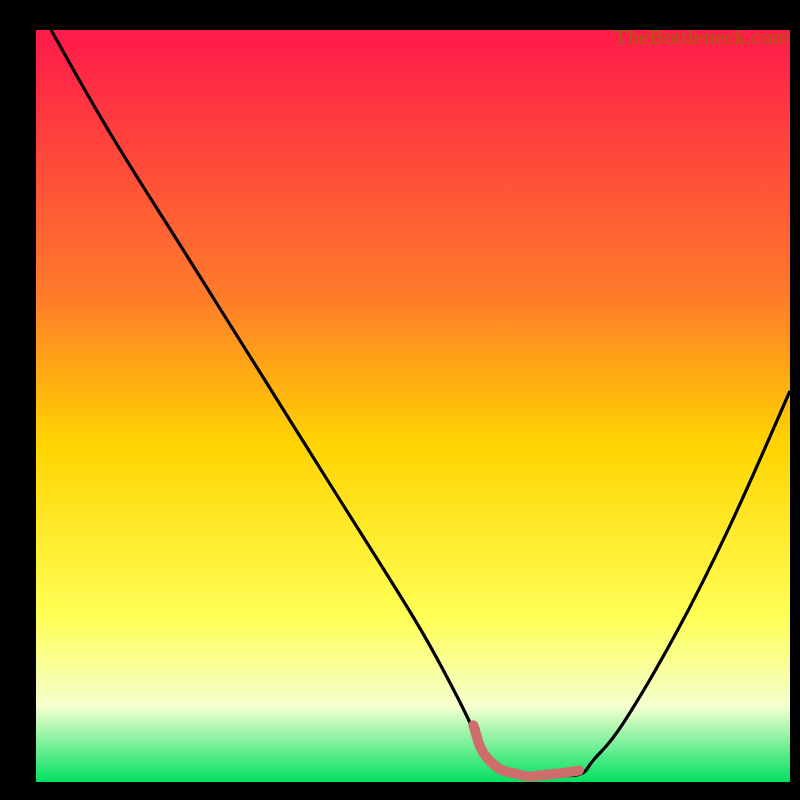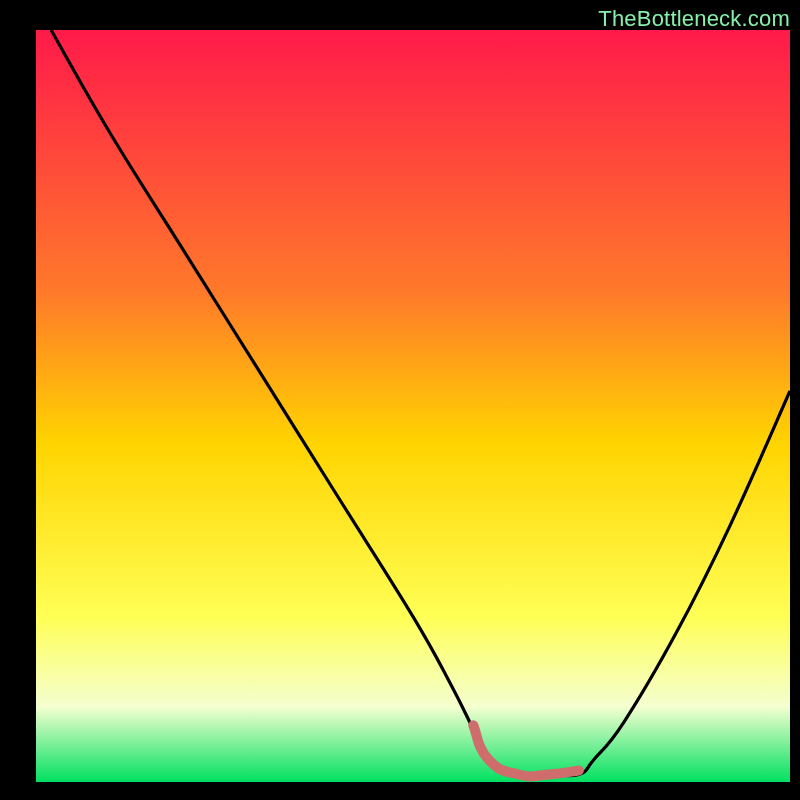--- a/index.html
+++ b/index.html
@@ -12,28 +12,29 @@
     overflow: hidden;
   }
   .frame {
     position: relative;
     width: 800px;
     height: 800px;
     background: #000;
   }
   .attribution {
     position: absolute;
-    top: 6px;
+    top: 24px;
     right: 10px;
-    color: #86efac;
+    color: #a16207;
     font-size: 22px;
     font-weight: 400;
     letter-spacing: 0.2px;
     z-index: 50;
     user-select: none;
+    font-family: Liberation Serif, serif;
   }
   svg {
     position: absolute;
     top: 0;
     left: 0;
   }
 </style>
 </head>
 <body>
 <div class="frame">

